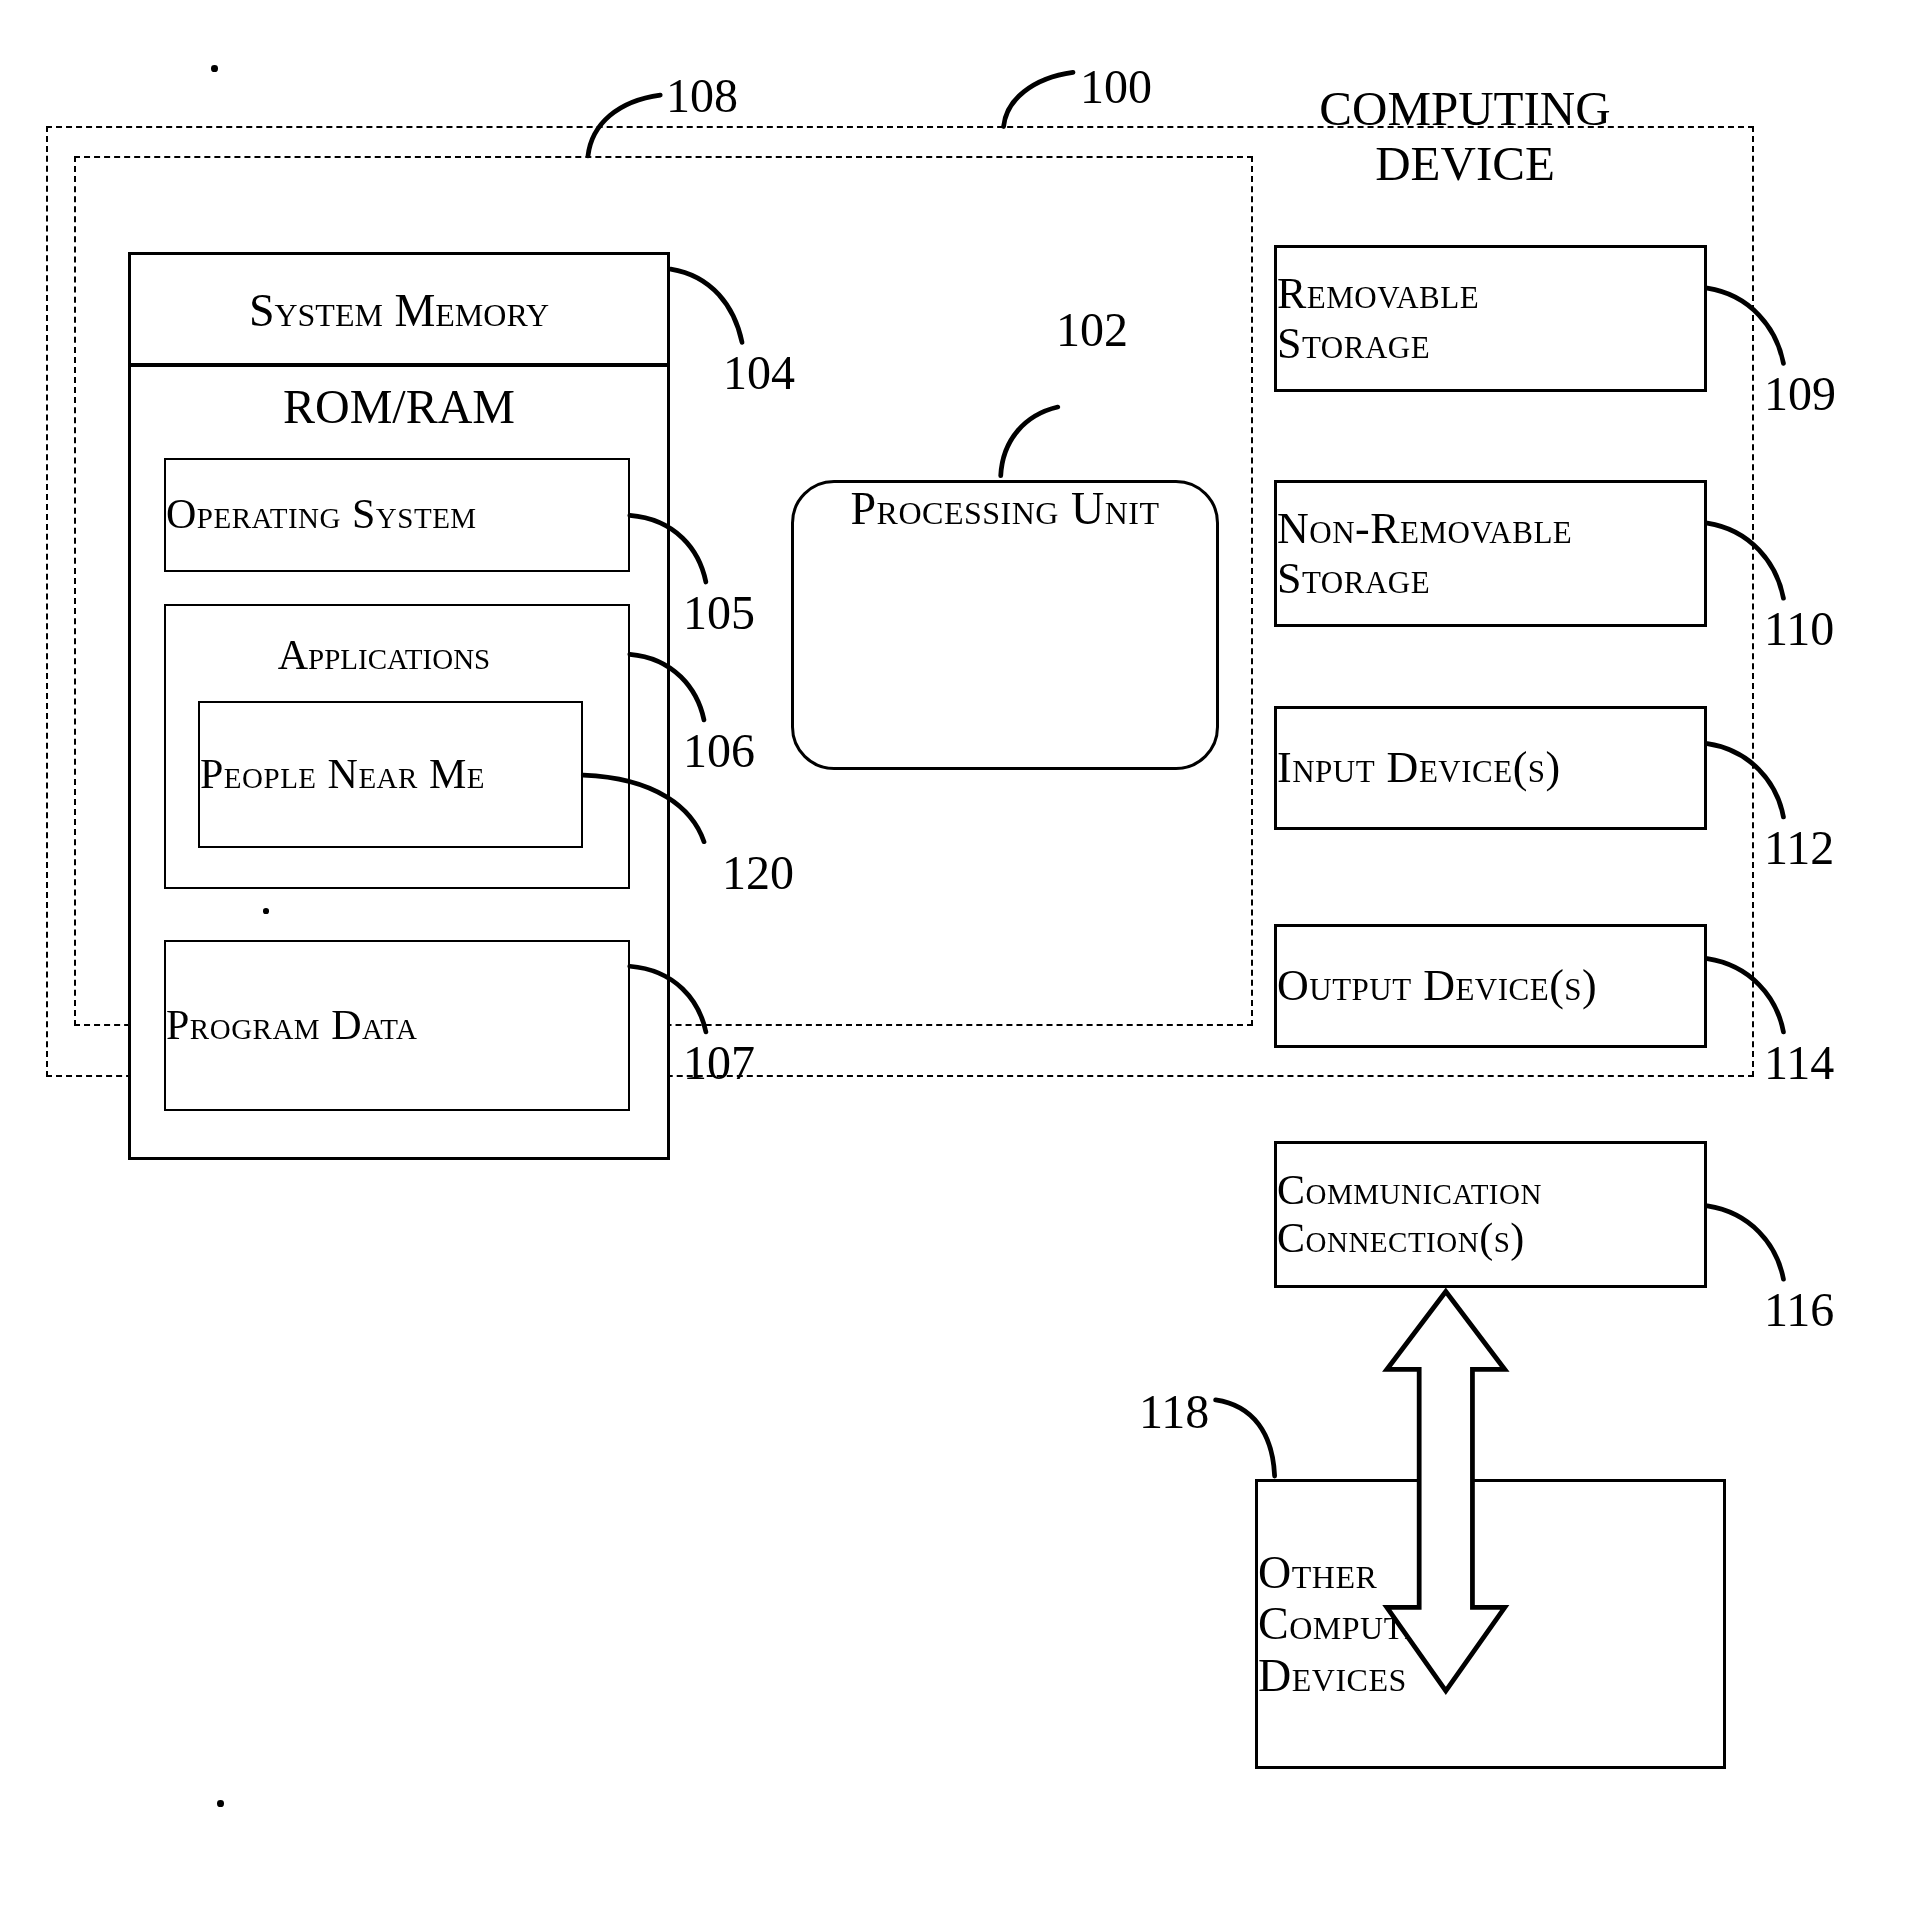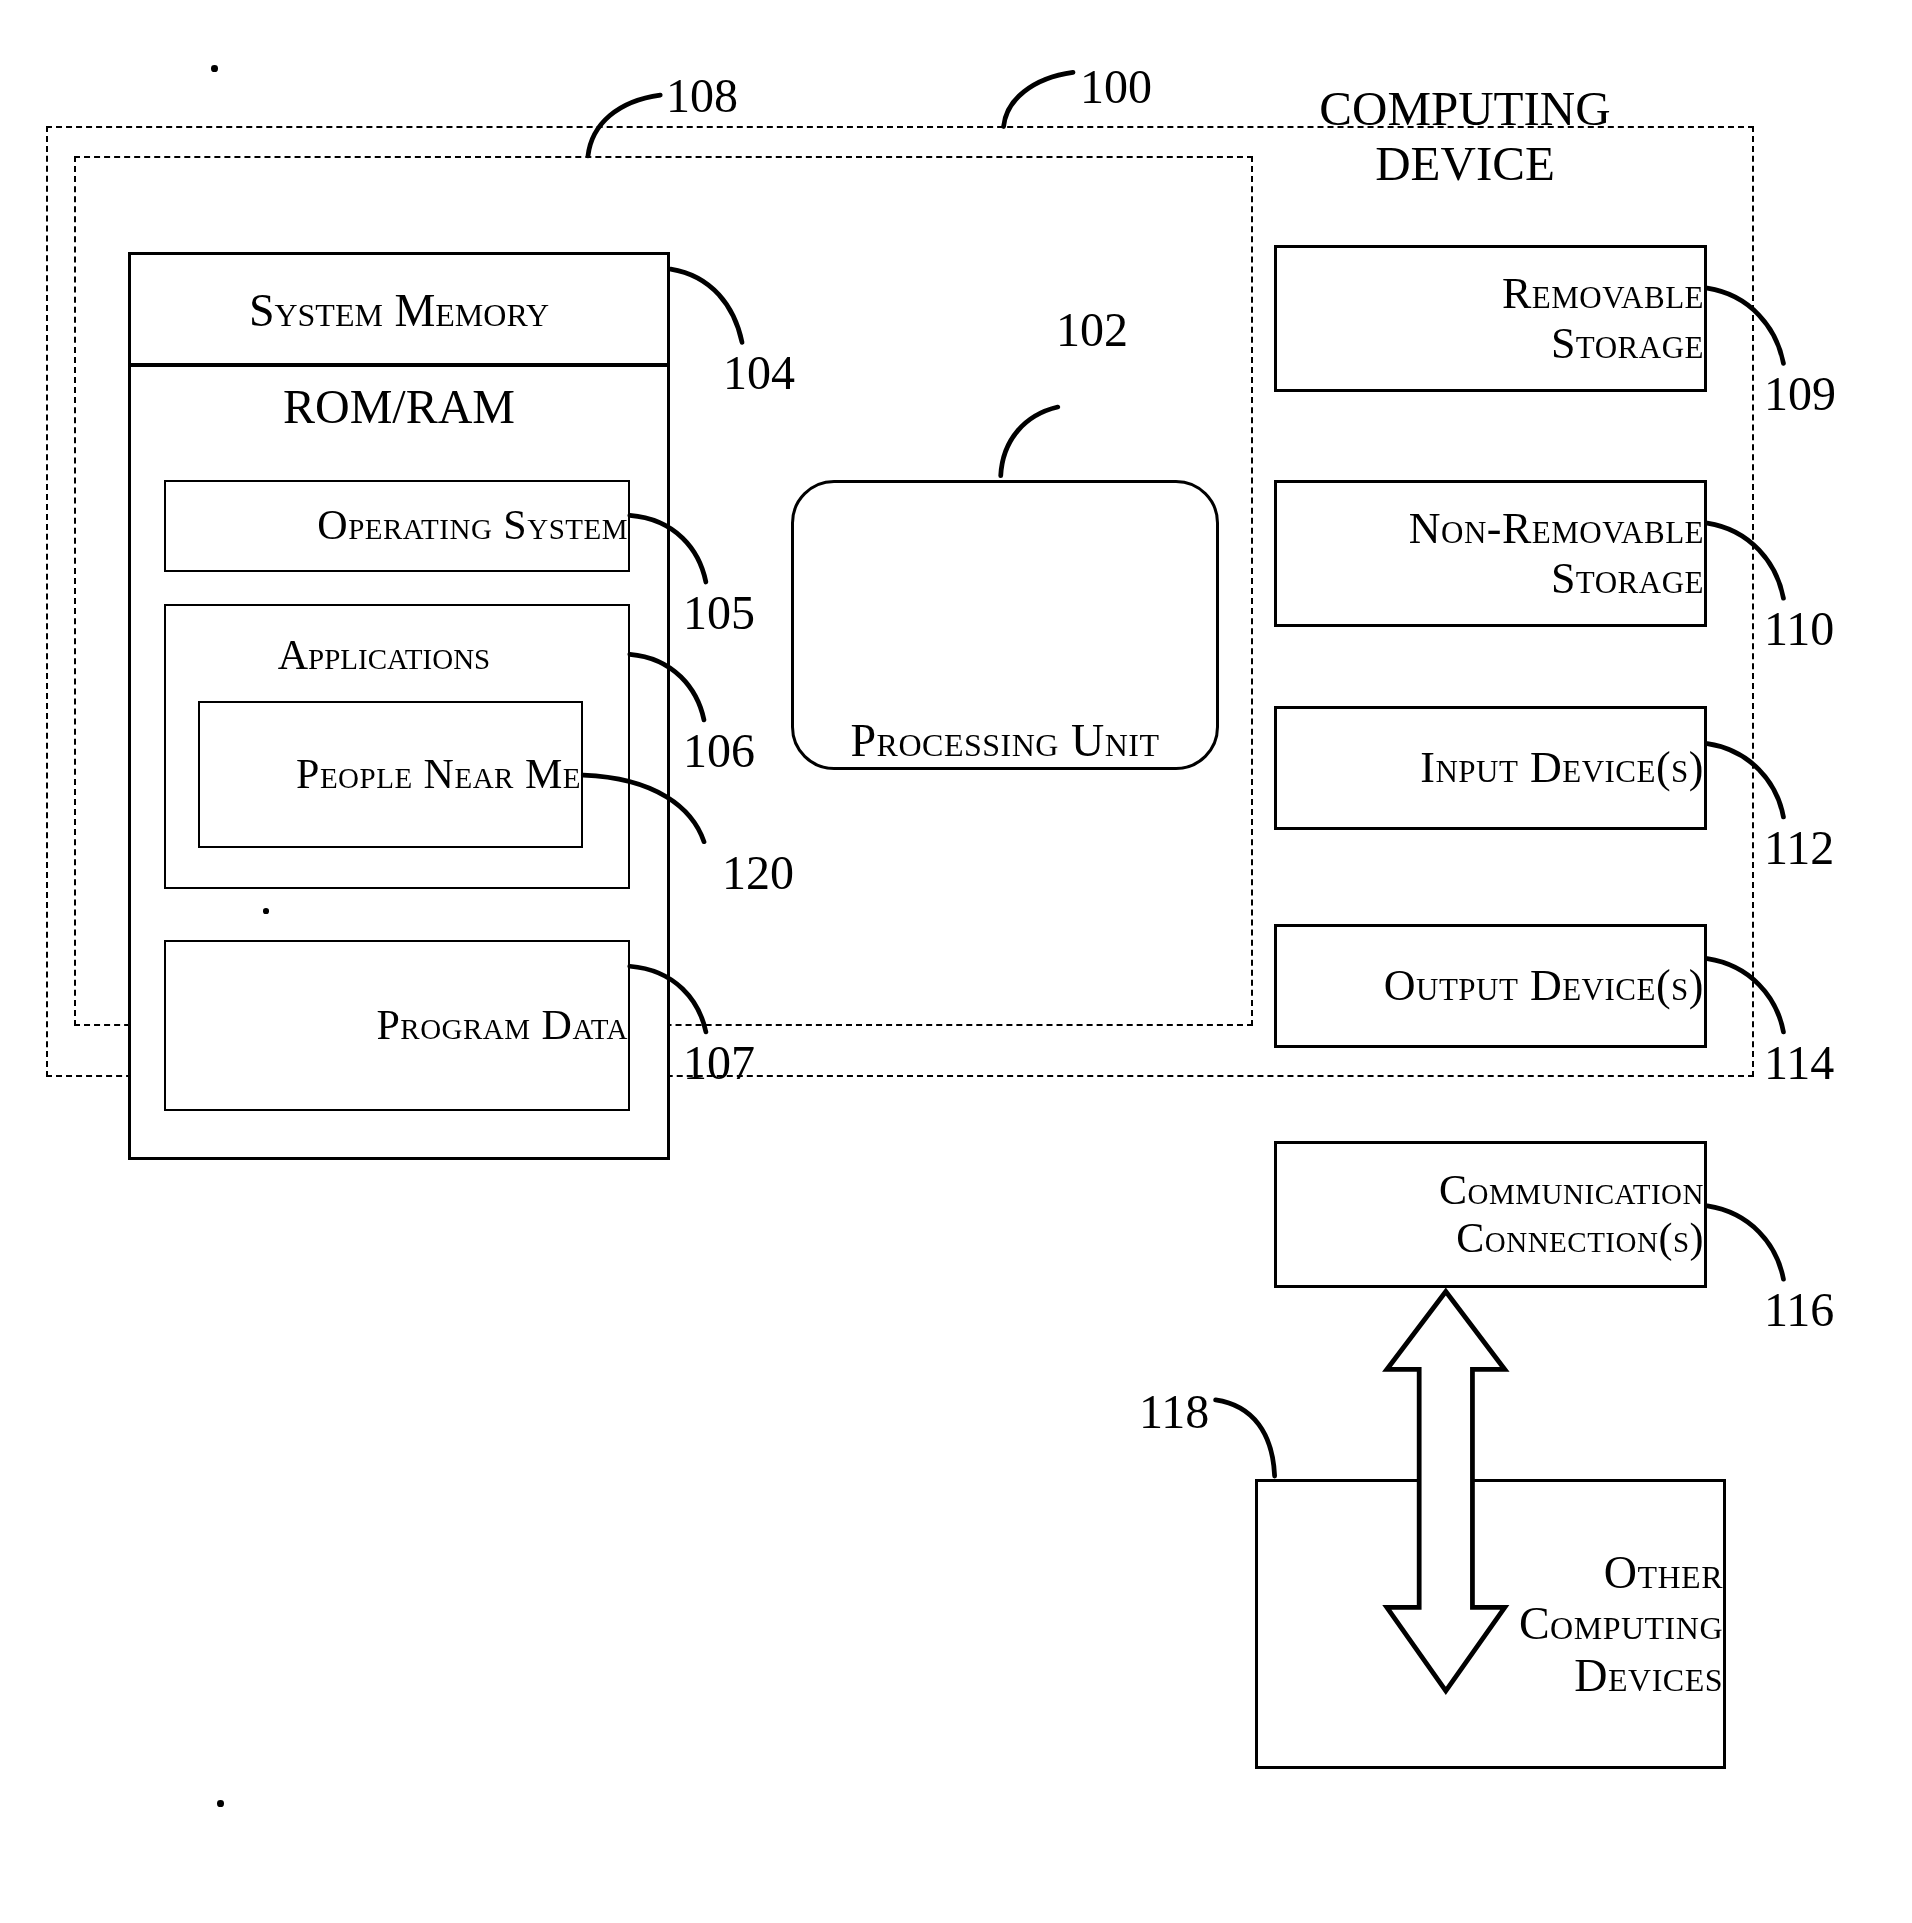--- a/index.html
+++ b/index.html
@@ -11,21 +11,21 @@
     color:#000;
     overflow:hidden;
   }
   
   .box{
     position:absolute;
     border:3.8px solid #000;
     background:#fff;
     box-sizing:border-box;
     display:flex;
-    align-items:flex-end;
+    align-items:flex-start;
     justify-content:center;
     text-align:center;
     line-height:1.12;
     font-variant:small-caps;
     font-size:42px;
     letter-spacing:0.5px;
   }
   .box.thin{border-width:2.9px;}
   .dashbox{
     position:absolute;
@@ -63,21 +63,21 @@
   <div class="plain capsbig" style="left:1246px;top:82px;width:438px;font-size:49px;">COMPUTING DEVICE</div>
 
   <div class="box" style="left:128px;top:252px;width:542px;height:908px;display:block;"></div>
 
   <div class="plain" style="left:128px;top:285px;width:542px;font-size:46px;">System Memory</div>
 
   <div style="position:absolute;left:128px;top:363px;width:542px;height:3.8px;background:#000;"></div>
 
   <div class="plain nocaps" style="left:128px;top:380px;width:542px;font-size:48px;">ROM/RAM</div>
 
-  <div class="box thin" style="left:164px;top:480px;width:466px;height:92px;flex-direction:column;font-size:42px;">
+  <div class="box thin" style="left:164px;top:458px;width:466px;height:114px;flex-direction:column;font-size:42px;">
     <span>Operating System</span>
   </div>
 
   <div class="box thin" style="left:164px;top:604px;width:466px;height:285px;display:block;"></div>
   <div class="plain" style="left:148px;top:632px;width:472px;font-size:42px;">Applications</div>
 
   <div class="box thin" style="left:198px;top:701px;width:385px;height:147px;flex-direction:column;font-size:42px;">
     <span>People Near Me</span>
   </div>
 

